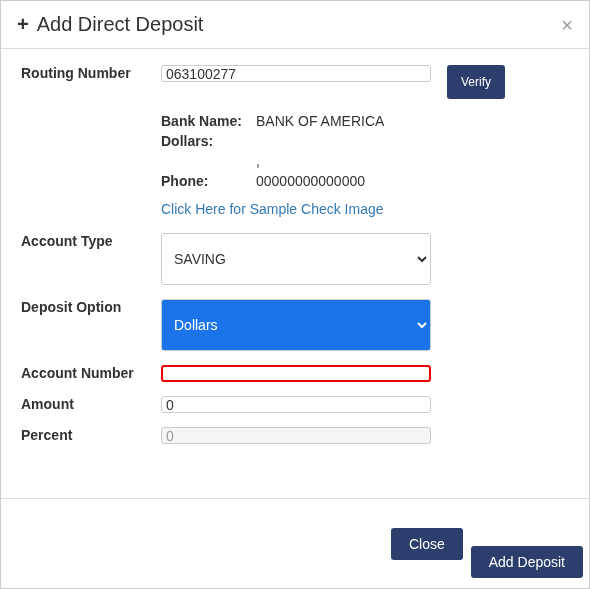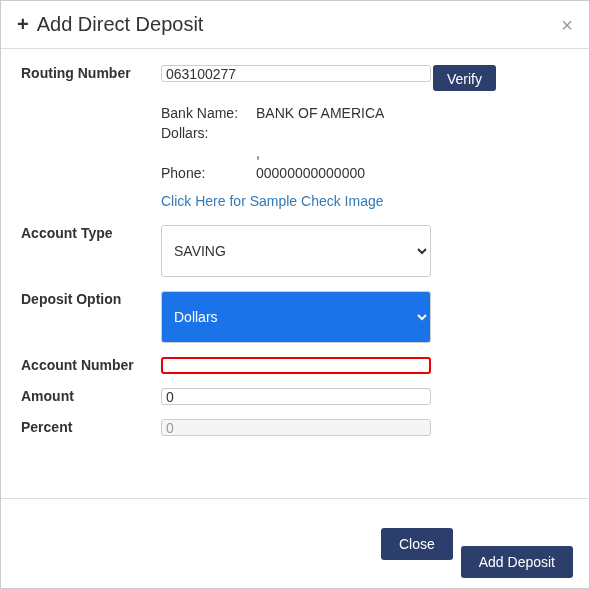--- a/index.html
+++ b/index.html
@@ -82,35 +82,35 @@
     .form-input.disabled {
       background: #f5f5f5;
       color: #999;
     }
     .verify-btn {
       background: #2c3e6b;
       color: #fff;
       border: none;
       border-radius: 3px;
       padding: 6px 14px;
-      font-size: 14px;
-      cursor: pointer;
-      margin-left: 2px;
-      height: 26px;
+      font-size: 12px;
+      cursor: pointer;
+      margin-left: 16px;
+      height: 34px;
     }
     .bank-info {
       margin-left: 140px;
       margin-bottom: 12px;
     }
     .bank-info-row {
       display: flex;
       margin-bottom: 4px;
     }
     .bank-info-label {
-      font-weight: normal;
+      font-weight: bold;
       width: 95px;
       color: #333;
       font-size: 14px;
     }
     .bank-info-value {
       color: #333;
       font-size: 14px;
     }
     .sample-check-link {
       color: #337ab7;
@@ -138,21 +138,21 @@
       color: #fff;
     }
     .select-highlighted option {
       background: #fff;
       color: #333;
     }
     .modal-footer {
       display: flex;
       justify-content: flex-end;
       align-items: center;
-      padding: 10px 16px;
+      padding: 10px 6px;
       border-top: 1px solid #ddd;
       gap: 8px;
     }
     .footer-close-btn {
       background: #2c3e6b;
       color: #fff;
       border: none;
       border-radius: 3px;
       padding: 8px 18px;
       font-size: 14px;

